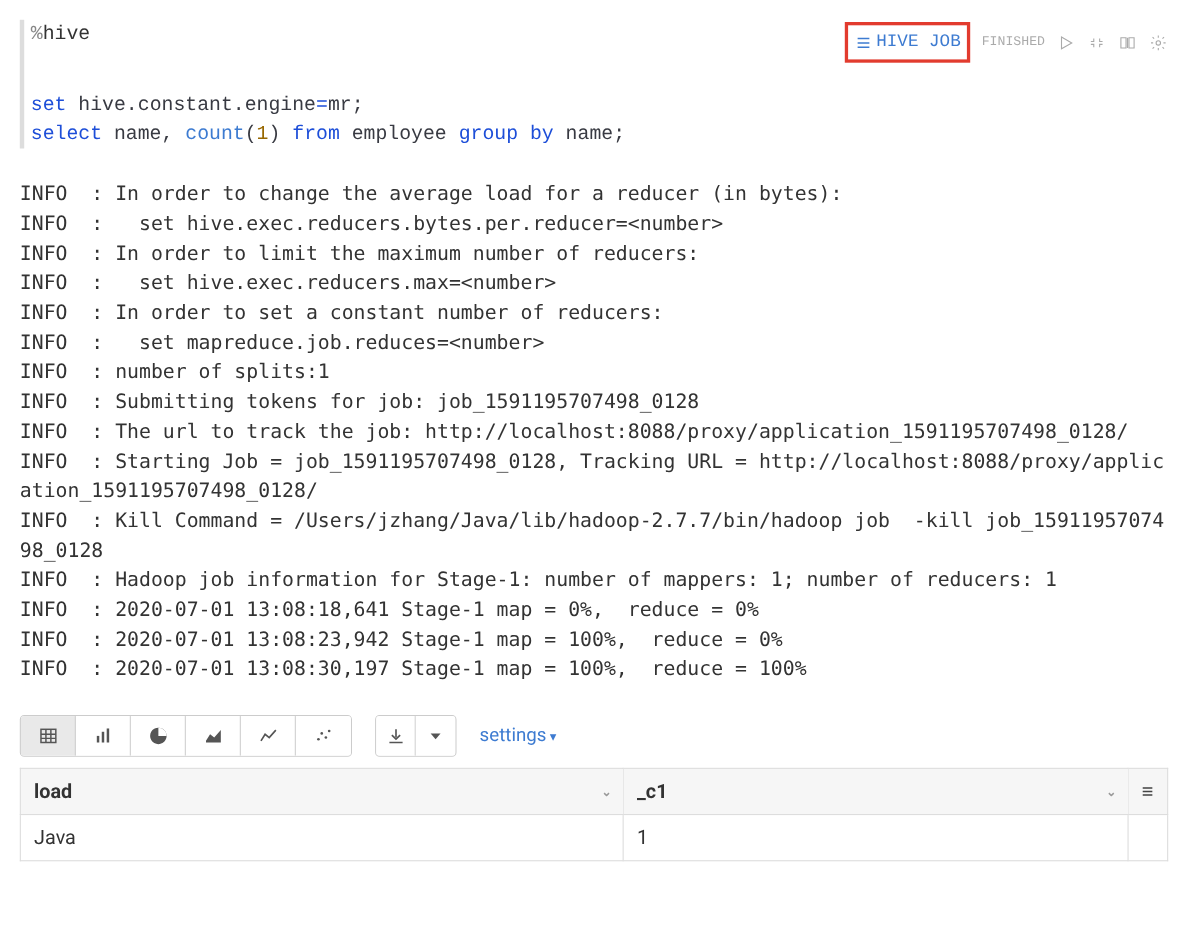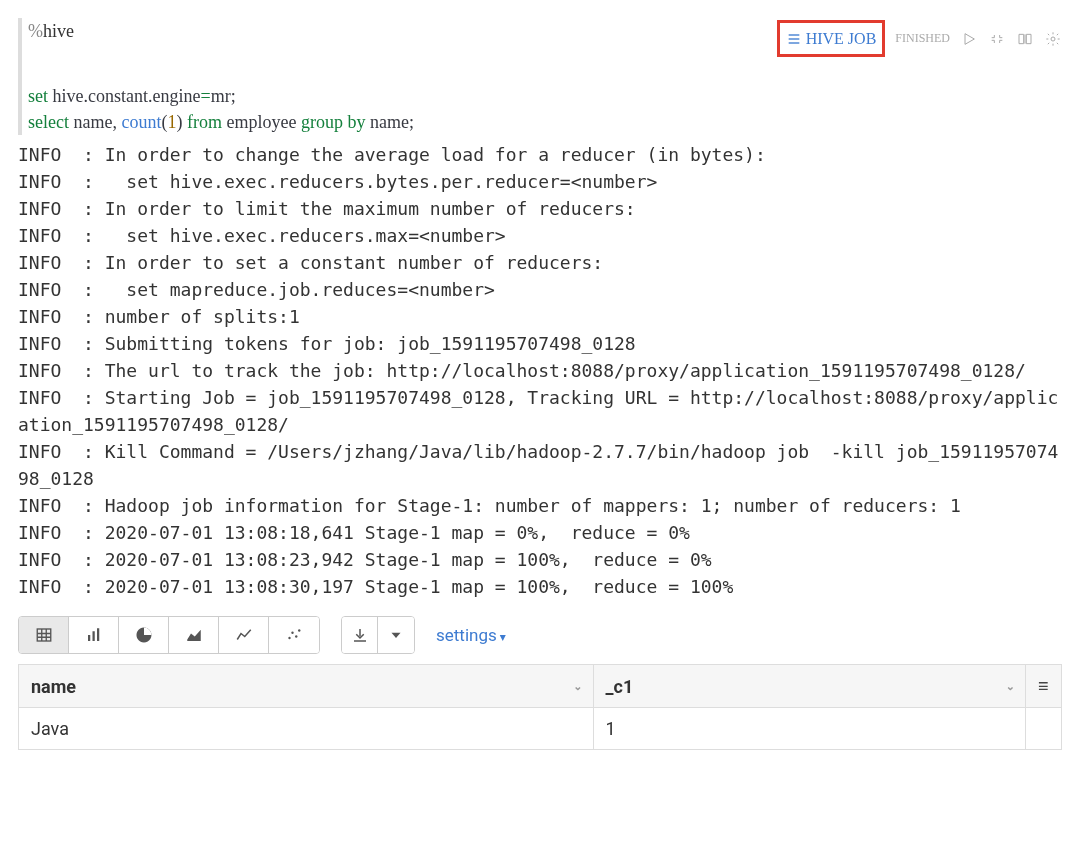--- a/index.html
+++ b/index.html
@@ -7,32 +7,32 @@
   font-family: -apple-system, BlinkMacSystemFont, "Segoe UI", Roboto, sans-serif;
   background: #fff;
   width: 1080px;
   color: #333;
   padding: 18px;
   position: relative;
 }
 .code-block {
   border-left: 4px solid #ddd;
   padding-left: 6px;
-  font-family: Liberation Serif, serif;
+  font-family: Liberation Mono, monospace;
   font-size: 18px;
   line-height: 1.45;
-  margin-bottom: 6px;
+  margin-bottom: 28px;
 }
 .top-row { display: flex; align-items: flex-start; }
 .interpreter-line { color: #555; }
 .interpreter-prefix { color: #888; }
 .interpreter-name { color: #333; }
 .spacer-line { height: 26px; }
 .code-line { white-space: pre; }
-.kw-purple { color: #15803d; }
+.kw-purple { color: #1d4ed8; }
 .kw-blue { color: #3d7bd1; }
 .literal { color: #986801; }
 .ident { color: #383a42; }
 .paren { color: #383a42; }
 .semi { color: #383a42; }
 .top-controls {
   margin-left: auto;
   display: flex;
   align-items: center;
   gap: 10px;
@@ -55,21 +55,21 @@
 .status-label { color: #aaa; font-size: 12px; }
 .icon-btn { width: 18px; height: 18px; color: #aaa; cursor: pointer; display: inline-flex; align-items: center; justify-content: center; }
 .icon-btn svg { width: 16px; height: 16px; }
 .log-output {
   font-family: "Menlo", "Monaco", "Consolas", monospace;
   font-size: 18px;
   line-height: 1.5;
   color: #333;
   white-space: pre-wrap;
   word-break: break-all;
-  margin-bottom: 16px;
+  margin-bottom: 28px;
 }
 .viz-toolbar {
   display: flex;
   align-items: center;
   gap: 21px;
   margin-bottom: 10px;
 }
 .btn-group { display: inline-flex; border: 1px solid #ccc; border-radius: 4px; overflow: hidden; }
 .btn-group .tbtn {
   width: 50px;
@@ -248,21 +248,21 @@
         </svg>
     </button>
   </div>
   <span class="settings-link">settings</span>
 </div>
 
 <table class="result-table">
   <thead>
     <tr>
       <th>
-        <span>name</span>
+        <span>load</span>
         <span class="sort-chevron">⌄</span>
       </th>
       <th>
         <span>_c1</span>
         <span class="sort-chevron">⌄</span>
       </th>
       <th class="menu-col">
         <span class="menu-icon">≡</span>
       </th>
     </tr>

